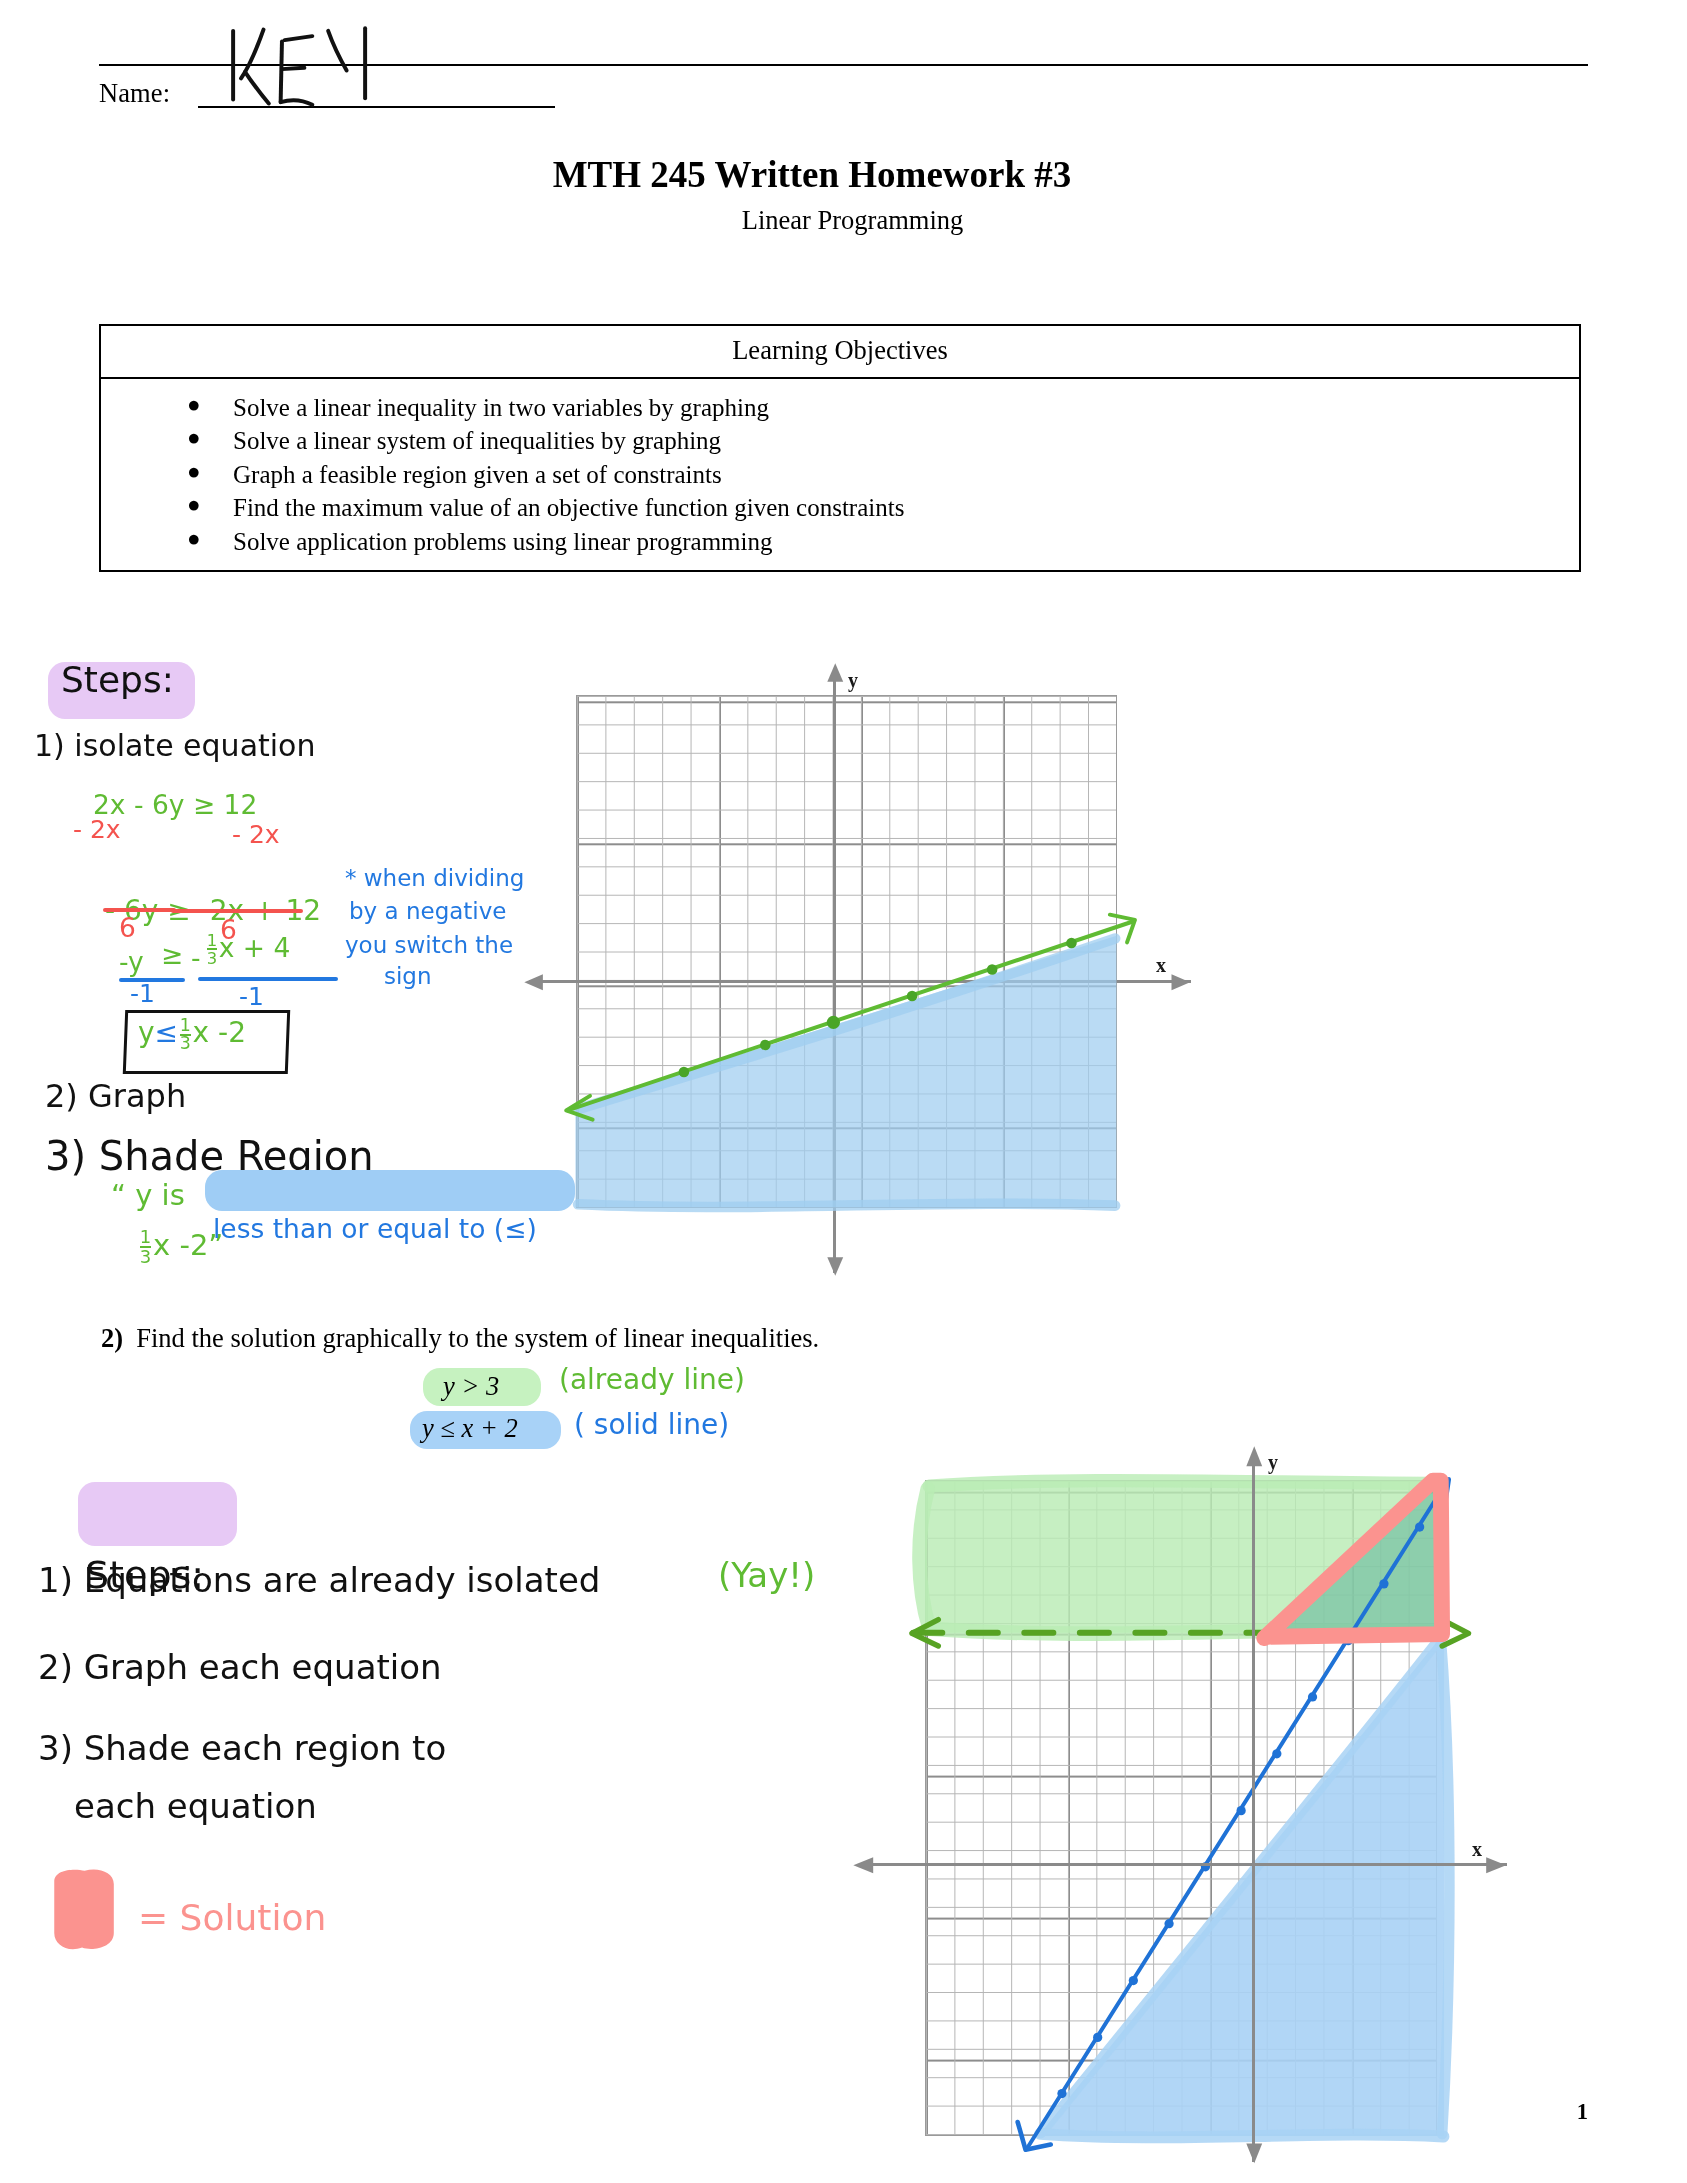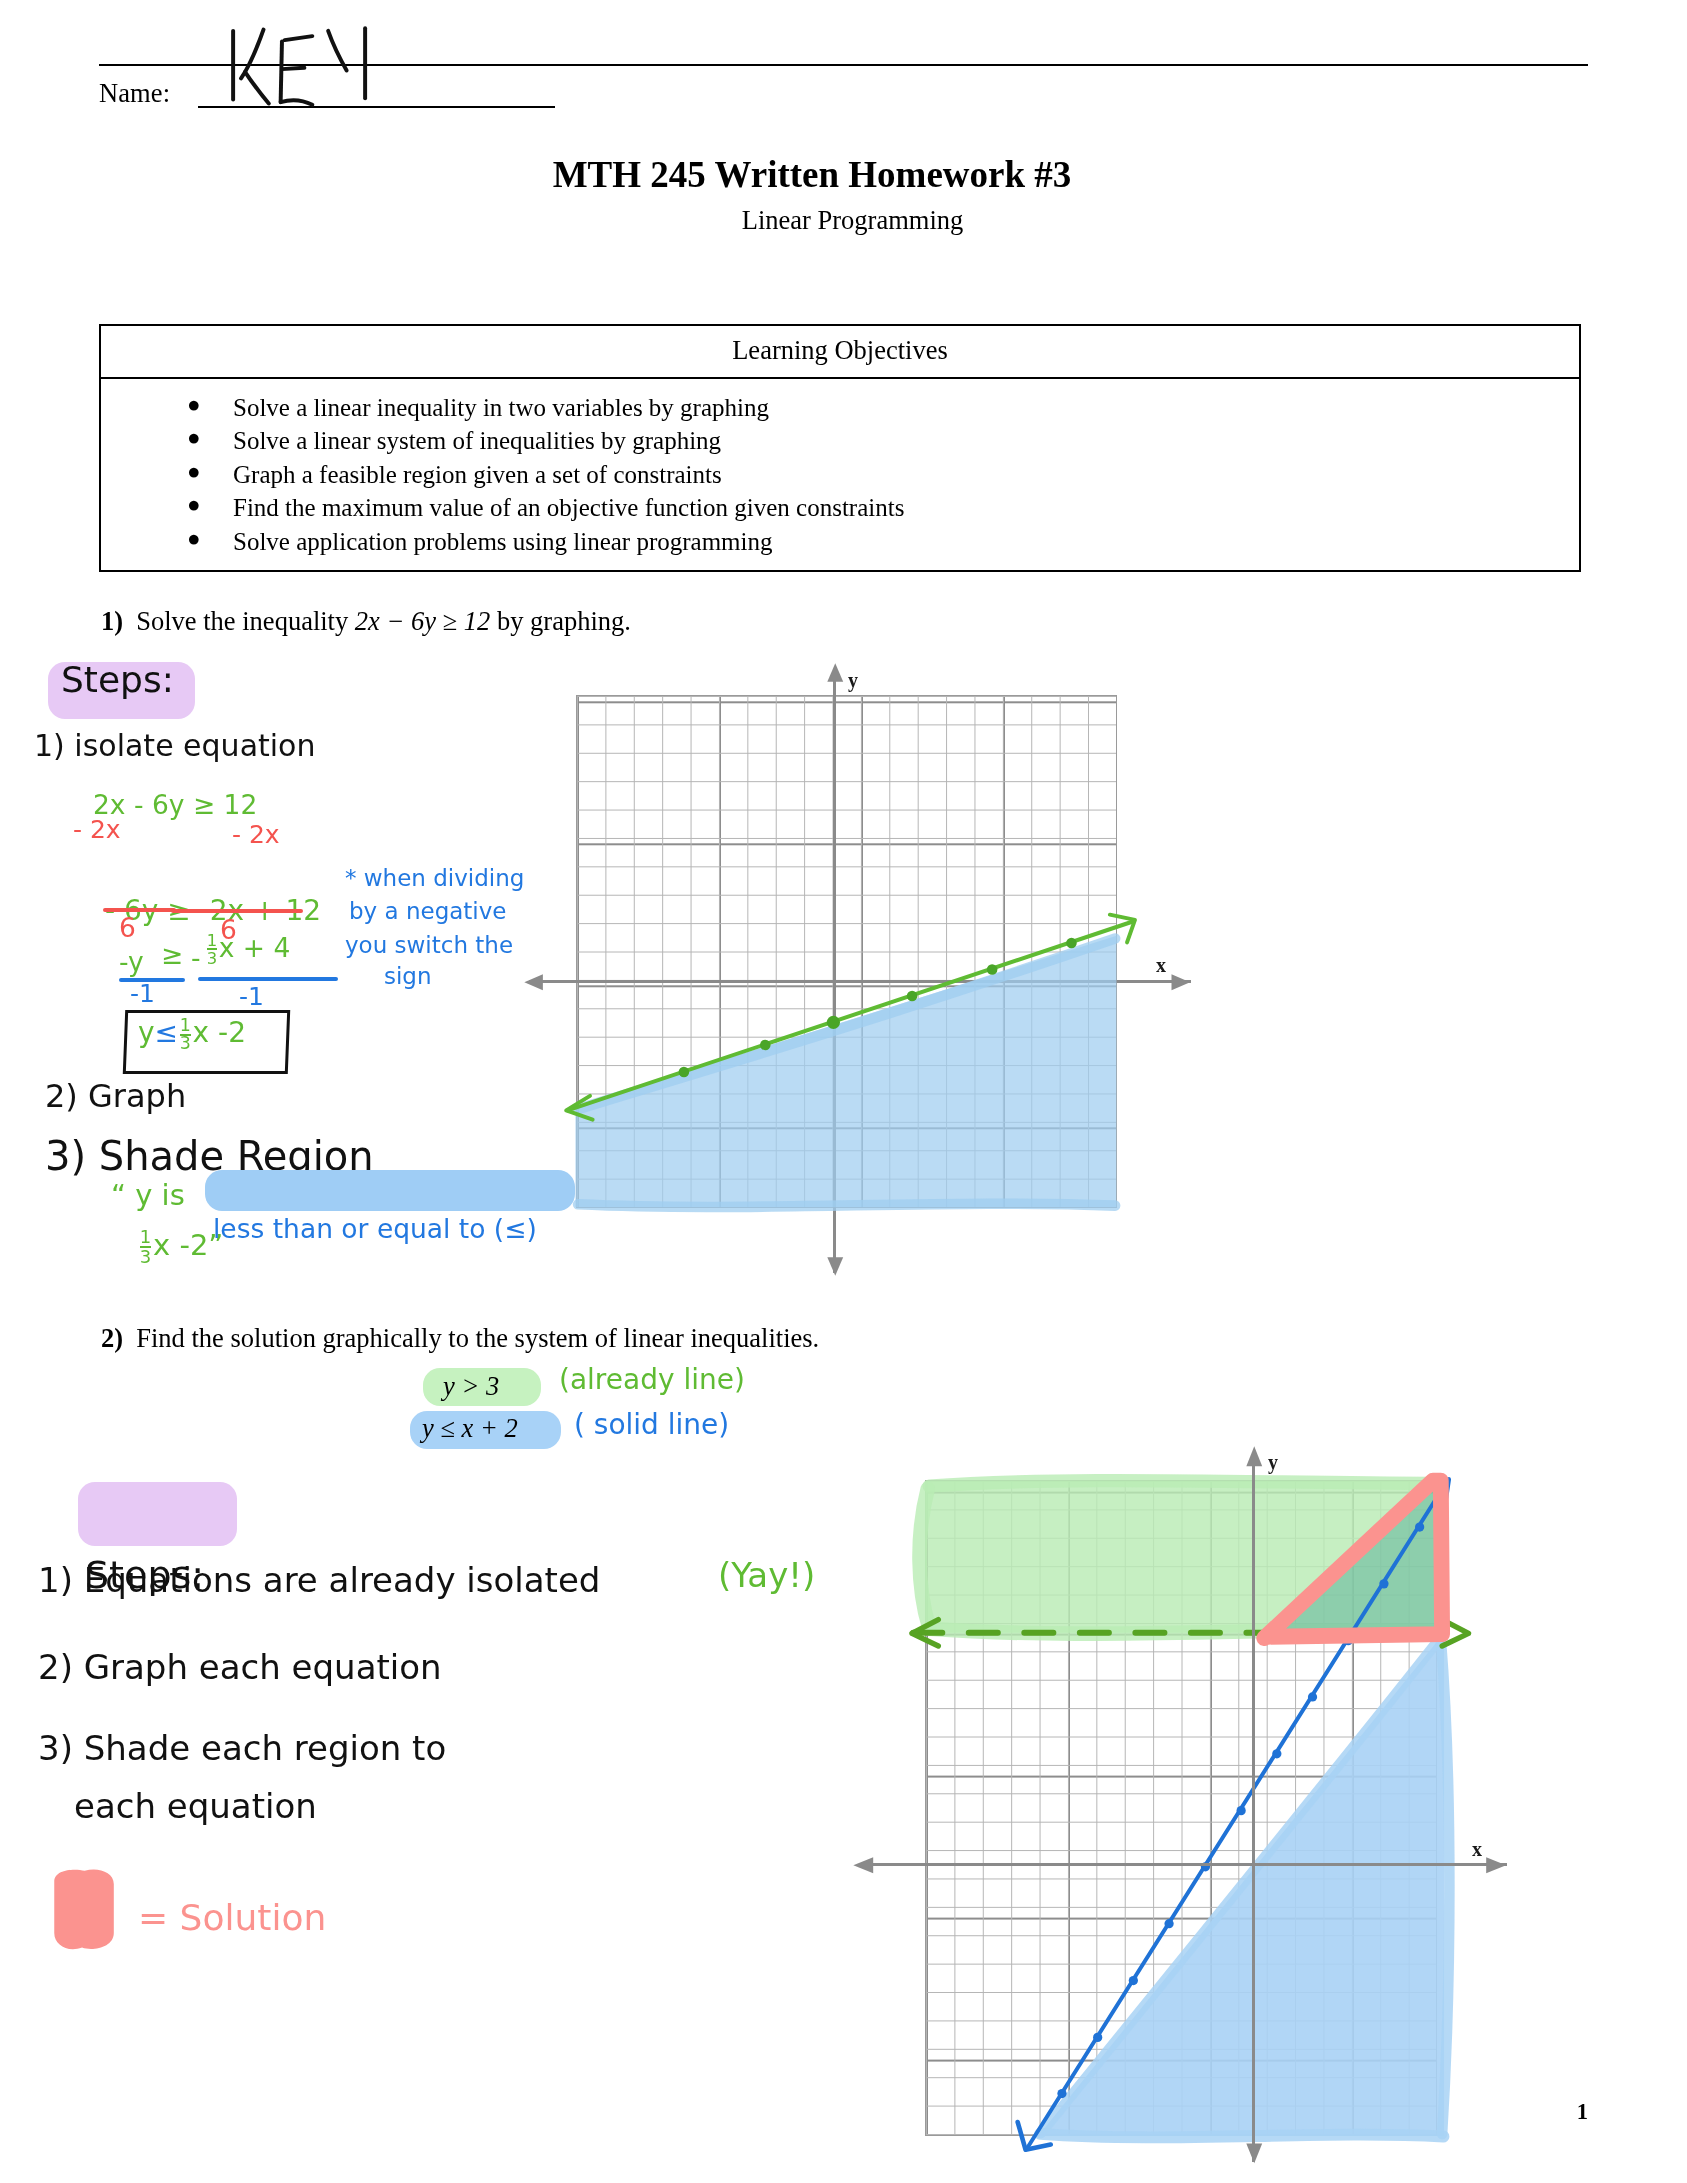--- a/index.html
+++ b/index.html
@@ -100,25 +100,20 @@
     <div id="objectives-header">Learning Objectives</div>
     <ul id="objectives-list">
       <li><span class="bull">●</span><span>Solve a linear inequality in two variables by graphing</span></li>
       <li><span class="bull">●</span><span>Solve a linear system of inequalities by graphing</span></li>
       <li><span class="bull">●</span><span>Graph a feasible region given a set of constraints</span></li>
       <li><span class="bull">●</span><span>Find the maximum value of an objective function given constraints</span></li>
       <li><span class="bull">●</span><span>Solve application problems using linear programming</span></li>
     </ul>
   </div>
 
-  <div class="q" id="q1">
-    <span class="num">1)</span><span>Solve the inequality</span>
-    <span class="mi">2x − 6y ≥ 12</span>
-    <span>by graphing.</span>
-  </div>
 
   <div class="hl hl-purple" style="left:48px;top:662px;width:147px;height:57px;"></div>
   <div class="hw hw-blk ontop" style="left:61px;top:659px;font-size:36px;">Steps:</div>
 
   <div class="hw hw-blk" style="left:34px;top:728px;font-size:30px;">1) isolate equation</div>
 
   <div class="hw hw-grn" style="left:93px;top:789px;font-size:26.5px;">2x - 6y ≥ 12</div>
   <div class="hw hw-red" style="left:73px;top:815px;font-size:25px;">- 2x</div>
   <div class="hw hw-red" style="left:232px;top:820px;font-size:25px;">- 2x</div>
 

